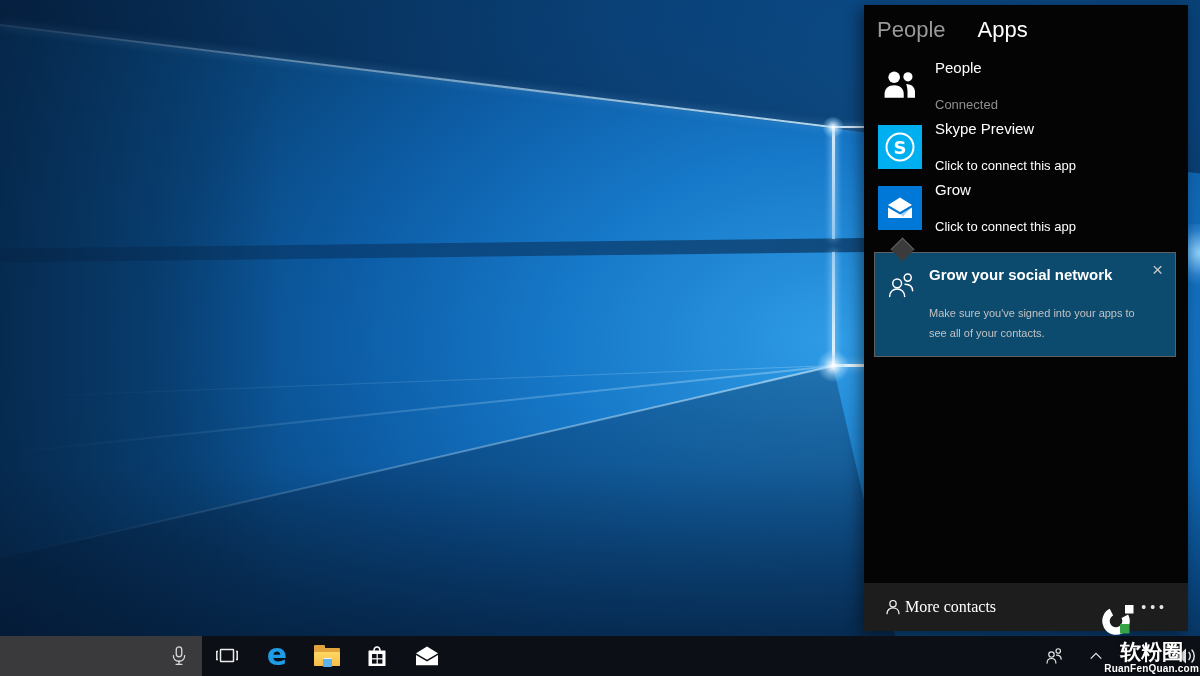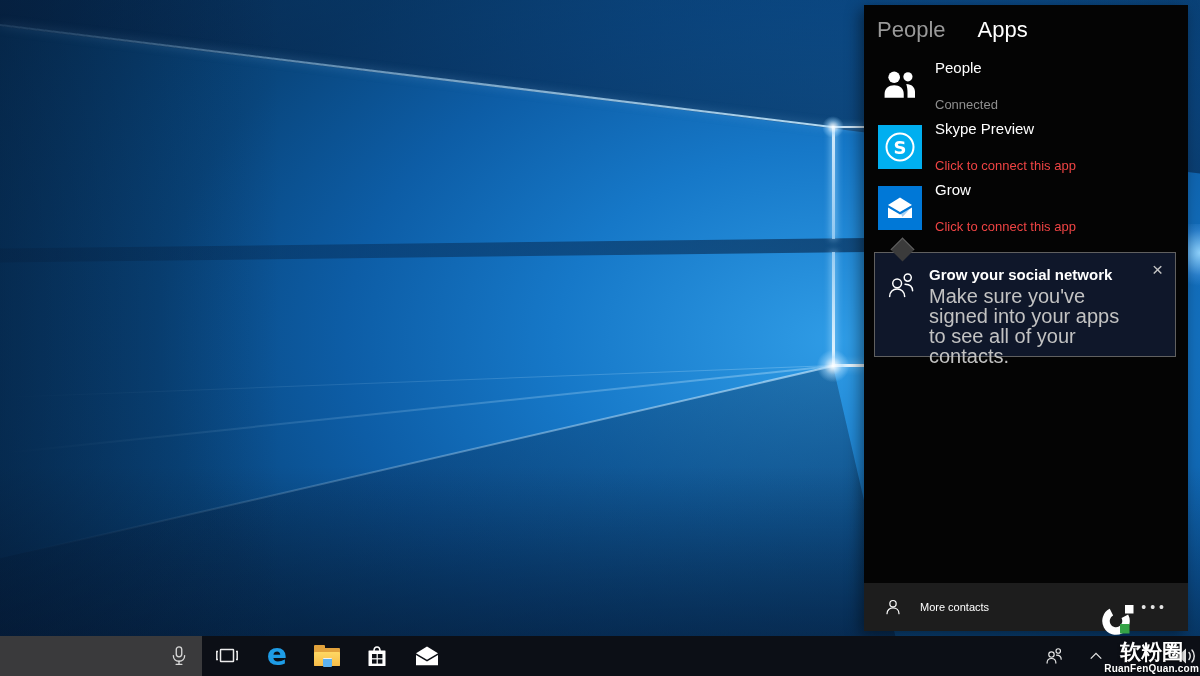--- a/index.html
+++ b/index.html
@@ -58,34 +58,34 @@
   .tab.active{color:#fff;}
 
   .app-list{position:absolute;left:0;top:50px;width:100%;}
   .app-row{display:flex;align-items:center;height:61px;padding-left:14px;}
   .app-icon{width:44px;height:44px;flex:0 0 44px;display:flex;align-items:center;justify-content:center;}
   .tile-skype{background:#00aff0;}
   .tile-mail{background:#0078d7;}
   .app-text{margin-left:13px;}
   .app-name{font-size:15px;color:#fff;}
   .app-status{font-size:13px;color:#8f8f8f;margin-top:21px;}
-  .app-status.link{color:#ef4444;cursor:pointer;}
+  .app-status.link{color:#ffffff;cursor:pointer;}
 
   .tooltip-caret{left:30px;top:236px;width:16px;height:16px;background:#3b3b3b;
     border-left:1px solid #606060;border-top:1px solid #606060;transform:rotate(45deg);z-index:3;}
-  .tooltip{left:10px;top:247px;width:302px;height:105px;background:#0f172a;
+  .tooltip{left:10px;top:247px;width:302px;height:105px;background:#0c4a6e;
     border:1px solid #606060;box-sizing:border-box;display:flex;padding:13px 12px 0 12px;z-index:2;}
   .tt-icon{width:42px;flex:0 0 42px;padding-top:5px;}
   .tt-title{font-size:15px;font-weight:700;color:#fff;}
-  .tt-body{font-size:20px;color:#c2c2c2;line-height:20px;margin-top:3px;width:212px;}
+  .tt-body{font-size:11px;color:#c2c2c2;line-height:20px;margin-top:20px;width:212px;}
   .tt-close{position:absolute;top:7px;right:12px;font-size:19px;font-weight:400;color:#c4c4c4;cursor:pointer;line-height:1;}
 
   .panel-footer{left:0;top:578px;width:324px;height:48px;background:#1d1d1d;
     display:flex;align-items:center;padding:0 20px;box-sizing:border-box;}
-  .pf-label{font-size:11px;color:#fff;margin-left:18px;}
+  .pf-label{font-size:16px;color:#fff;margin-left:3px;font-family:Liberation Serif, serif;}
   .pf-spacer{flex:1;}
   .pf-options{font-size:14px;color:#e3e3e3;letter-spacing:4px;cursor:pointer;}
 
   
   .taskbar{left:0;top:636px;width:1200px;height:40px;background:#0c0f16;}
   .search-area{position:absolute;left:0;top:0;width:202px;height:40px;background:#3a3a3c;
     display:flex;align-items:center;justify-content:flex-end;padding-right:13px;box-sizing:border-box;cursor:pointer;}
   .tb-icons{position:absolute;left:202px;top:0;display:flex;}
   .tb-btn{width:50px;height:40px;display:flex;align-items:center;justify-content:center;cursor:pointer;}
   .edge-e{font-family:"DejaVu Sans",sans-serif;font-weight:bold;font-size:30px;color:#1e9ce6;line-height:1;margin-top:-2px;}

